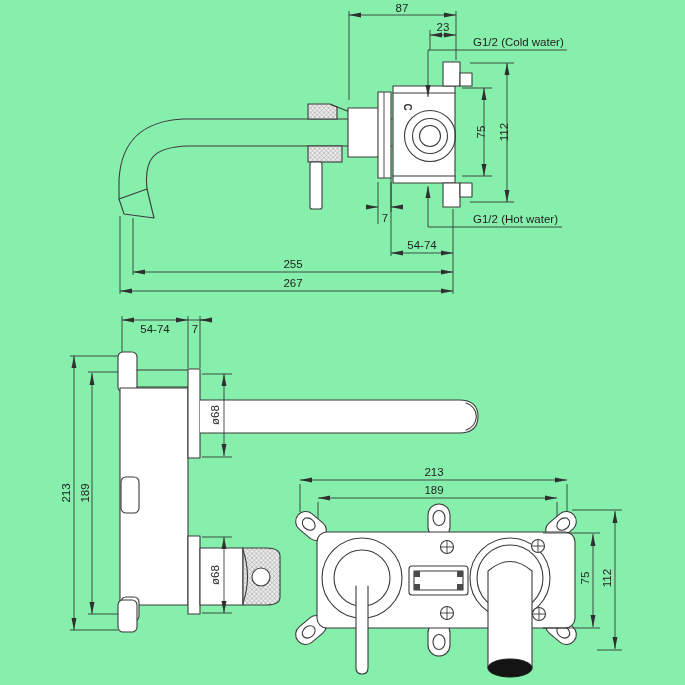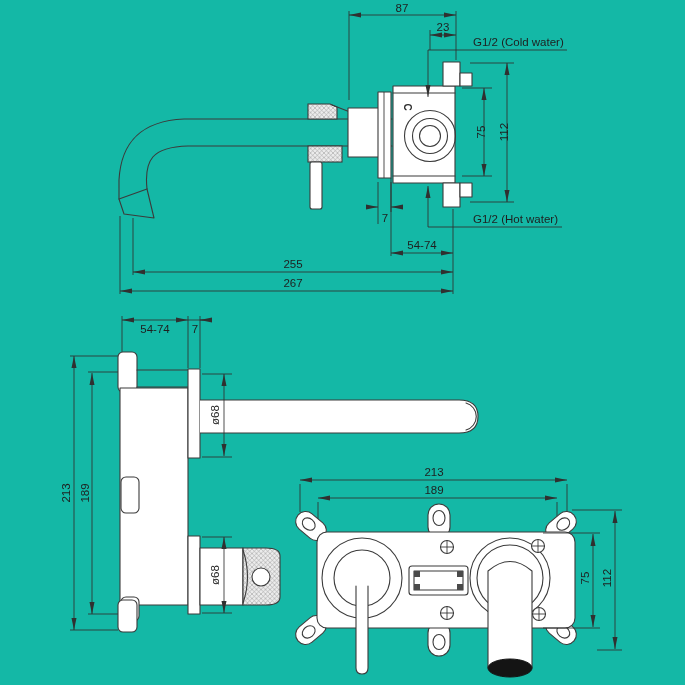--- a/index.html
+++ b/index.html
@@ -1,16 +1,16 @@
 <!DOCTYPE html>
 <html><head>
 <meta charset="utf-8">
 <style>
   html,body{margin:0;padding:0;background:#ffffff;}
-  .stage{width:685px;height:685px;background:#14b8a6;position:relative;overflow:hidden;}
+  .stage{width:685px;height:685px;background:#86efac;position:relative;overflow:hidden;}
   .ln{fill:none;stroke:#3b3b3b;stroke-width:1.1;stroke-linejoin:round;stroke-linecap:round;}
   .lnw{fill:#ffffff;stroke:#3b3b3b;stroke-width:1.1;stroke-linejoin:round;}
   .fillw{fill:#ffffff;stroke:none;}
   .dim{fill:none;stroke:#303030;stroke-width:0.85;stroke-linecap:butt;}
   .txt{font-family:"Liberation Sans",sans-serif;font-size:11.5px;fill:#1f1f1f;text-anchor:middle;}
   .txs{font-family:"Liberation Sans",sans-serif;font-size:11.5px;fill:#1f1f1f;text-anchor:start;}
   .txc{font-family:"Liberation Sans",sans-serif;font-size:10px;font-weight:bold;fill:#2a2a2a;text-anchor:middle;}
   .dark{fill:#4a4a4a;stroke:none;}
 </style>
 </head>

